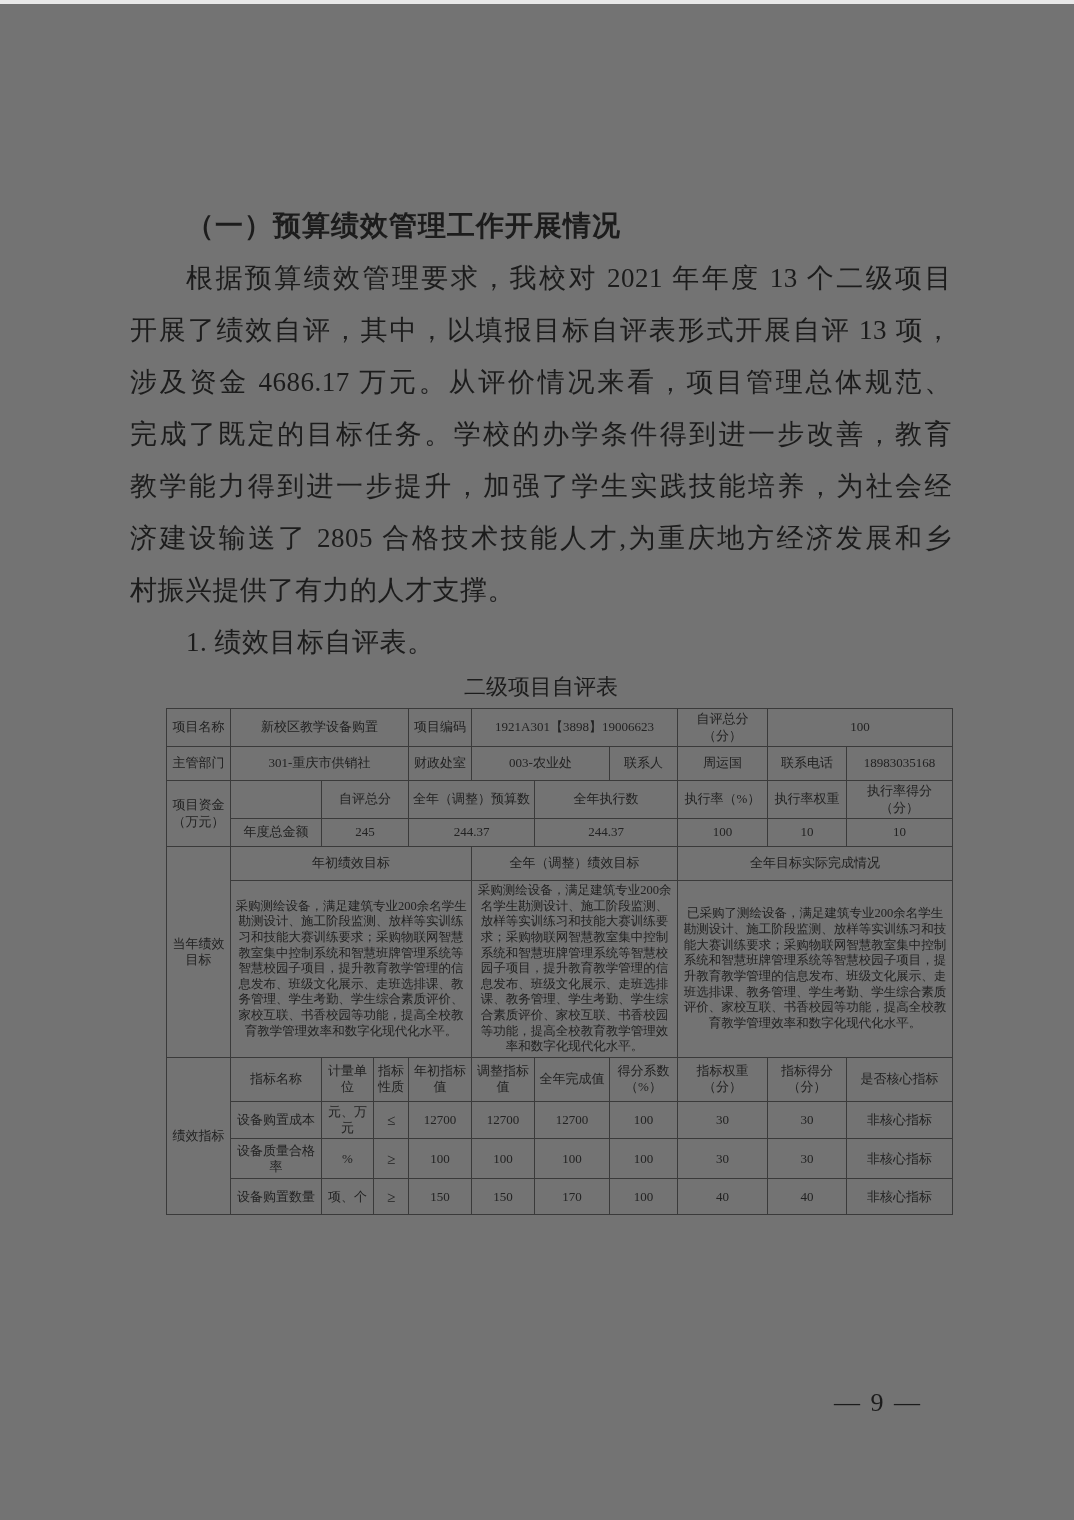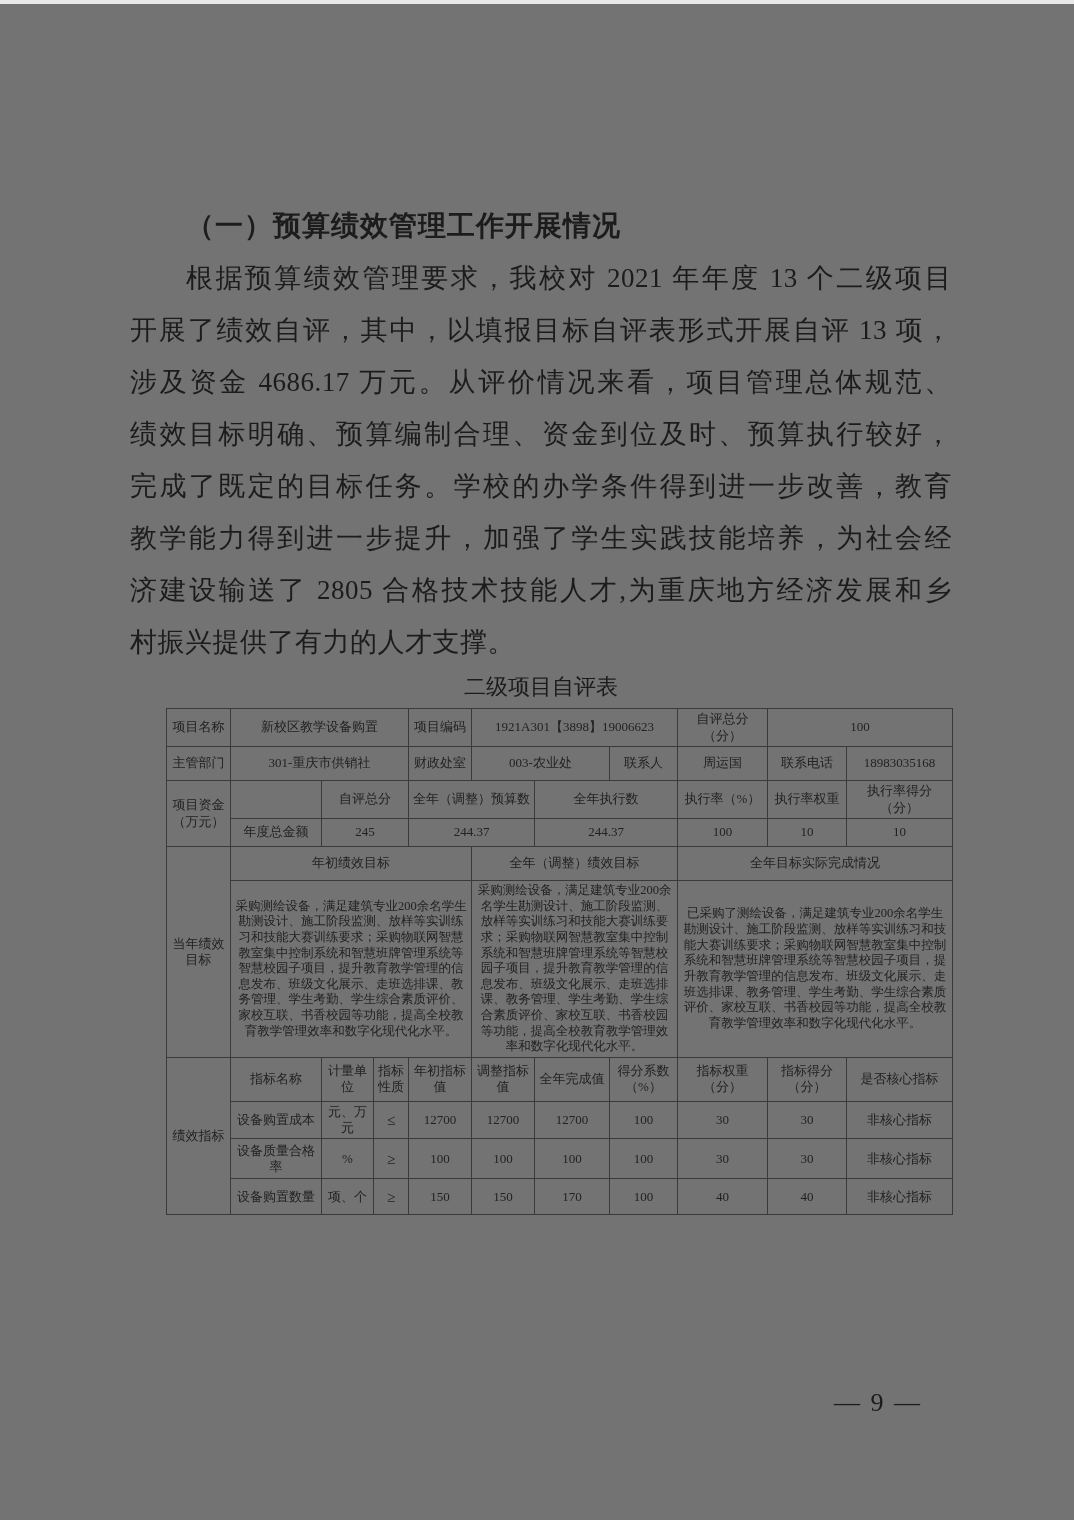--- a/index.html
+++ b/index.html
@@ -82,28 +82,28 @@
 
 <div class="page">
   <div class="doc-content">
 
     <div class="heading">（一）预算绩效管理工作开展情况</div>
 
     <div>
       <div class="line jl indent">根据预算绩效管理要求，我校对 2021 年年度 13 个二级项目</div>
       <div class="line jl">开展了绩效自评，其中，以填报目标自评表形式开展自评 13 项，</div>
       <div class="line jl">涉及资金 4686.17 万元。从评价情况来看，项目管理总体规范、</div>
-      <div class="line jl">绩效目标明确、预算编制合理、资金到位及时、预算执行较好，</div>
       <div class="line jl">完成了既定的目标任务。学校的办学条件得到进一步改善，教育</div>
       <div class="line jl">教学能力得到进一步提升，加强了学生实践技能培养，为社会经</div>
       <div class="line jl">济建设输送了 2805 合格技术技能人才,为重庆地方经济发展和乡</div>
       <div class="line">村振兴提供了有力的人才支撑。</div>
     </div>
 
 
+    <div class="line indent">1. 绩效目标自评表。</div>
 
     <div class="table-title">二级项目自评表</div>
 
     <table class="selfeval">
       <colgroup>
         <col style="width:64px">
           <col style="width:91px">
           <col style="width:52px">
           <col style="width:35px">
         <col style="width:63px">

